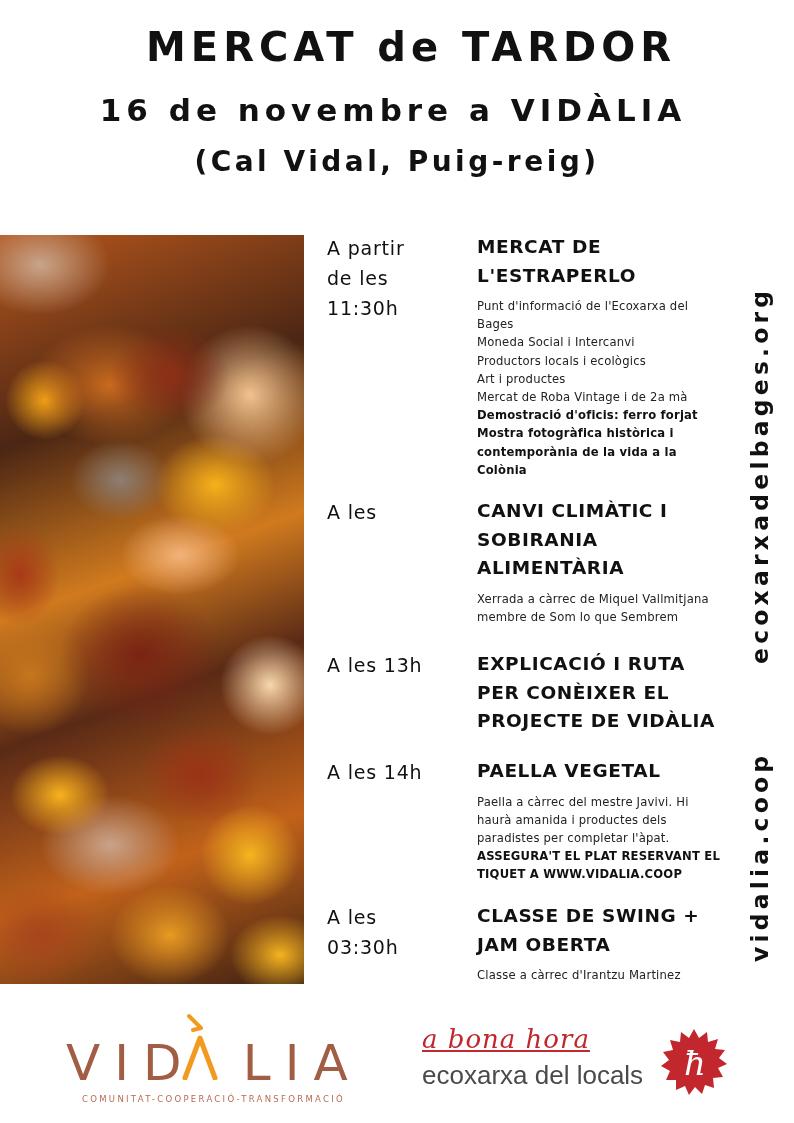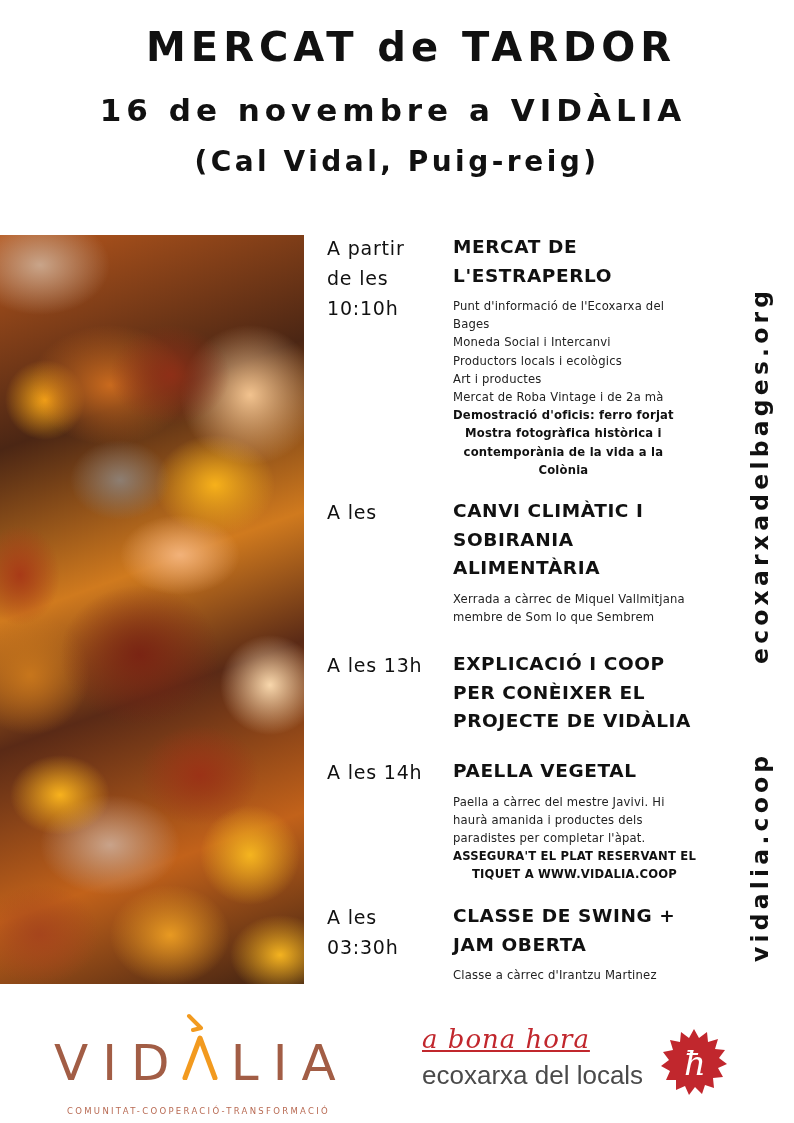--- a/index.html
+++ b/index.html
@@ -30,39 +30,39 @@
         radial-gradient(ellipse 50px 50px at 250px 620px, #f5b51f 0%, rgba(245,181,31,0) 100%),
         radial-gradient(ellipse 60px 50px at 40px 700px, #a6451c 0%, rgba(166,69,28,0) 100%),
         radial-gradient(ellipse 60px 50px at 170px 700px, #e89a22 0%, rgba(232,154,34,0) 100%),
         radial-gradient(ellipse 50px 40px at 280px 720px, #f4b320 0%, rgba(244,179,32,0) 100%),
         linear-gradient(160deg, #b5561c 0%, #4b2614 25%, #d07a1e 45%, #5a2a16 60%, #c2621a 80%, #3d2012 100%);
     }
 
     .events { position: absolute; left: 327px; top: 233px; width: 395px; }
     .event { position: relative; display: flex; }
     .time { width: 126px; flex: none; font-size: 19px; line-height: 30px; letter-spacing: 0.8px; font-family: "DejaVu Sans", sans-serif; color: #111; }
-    .content { flex: 1; }
+    .content { flex: 1; margin-left: 24px; }
     .etitle { font-weight: bold; font-size: 18.5px; line-height: 28.5px; letter-spacing: 0.6px; color: #111; margin-top: 0px; }
     .desc { margin-top: 7px; font-size: 11.6px; line-height: 18.2px; color: #222; letter-spacing: 0.2px; }
-    .desc .b { font-weight: bold; color: #111; display: block; text-align: center; }
+    .desc .b { font-weight: bold; color: #111; display: block; }
     .desc .n { display: block; }
 
     .ev1 { position: absolute; top: 0; }
     .ev2 { position: absolute; top: 264px; }
     .ev3 { position: absolute; top: 417px; }
     .ev4 { position: absolute; top: 524px; }
     .ev5 { position: absolute; top: 669px; }
 
     .vert { position: absolute; font-weight: bold; font-size: 23.5px; letter-spacing: 4.2px; color: #111; transform-origin: left top; transform: rotate(-90deg); white-space: nowrap; font-family: "DejaVu Sans", sans-serif; }
     .vert1 { left: 746px; top: 664px; }
     .vert2 { left: 746px; top: 962px; }
 
     .logo-vidalia { position: absolute; left: 50px; top: 1010px; width: 300px; height: 100px; }
-    .vid-word { position: absolute; left: 4px; top: 24px; font-size: 50px; font-weight: normal; letter-spacing: 14px; color: #a25d45; font-family: "DejaVu Sans", sans-serif; white-space: nowrap; }
-    .vid-sub { position: absolute; left: 17px; top: 84px; font-size: 8.5px; letter-spacing: 2.3px; color: #b86a53; white-space: nowrap; margin-top: 12px; }
+    .vid-word { position: absolute; left: 16px; top: 24px; font-size: 50px; font-weight: normal; letter-spacing: 14px; color: #a25d45; font-family: "DejaVu Sans", sans-serif; white-space: nowrap; }
+    .vid-sub { position: absolute; left: 32px; top: 84px; font-size: 8.5px; letter-spacing: 2.3px; color: #b86a53; white-space: nowrap; }
 
     .logo-abh { position: absolute; left: 420px; top: 1030px; width: 330px; height: 70px; }
     .abh-script { position: absolute; left: 2px; top: -6px; font-family: "DejaVu Serif", serif; font-style: italic; font-size: 26px; color: #c1272d; letter-spacing: 1px; white-space: nowrap; text-decoration: underline; }
     .abh-line { position: absolute; left: 2px; top: 30px; font-family: "Liberation Sans", sans-serif; font-size: 26px; color: #4a4a4a; white-space: nowrap; }
     .abh-seal { position: absolute; left: 240px; top: -2px; width: 68px; height: 68px; }
   </style>
 </head>
 <body>
 
 <div class="title title1">MERCAT de TARDOR</div>
@@ -70,21 +70,21 @@
 <div class="title title3">(Cal Vidal, Puig-reig)</div>
 
 <div class="photo"></div>
 
 <div class="events">
 
   <div class="event ev1">
     <div class="time">
       <div>A partir</div>
       <div>de les</div>
-      <div>10:10h</div>
+      <div>11:30h</div>
     </div>
     <div class="content">
       <div class="etitle">
         <div>MERCAT DE</div>
         <div>L'ESTRAPERLO</div>
       </div>
       <div class="desc">
         <span class="n">Punt d'informació de l'Ecoxarxa del</span>
         <span class="n">Bages</span>
         <span class="n">Moneda Social i Intercanvi</span>
@@ -115,21 +115,21 @@
       </div>
     </div>
   </div>
 
   <div class="event ev3">
     <div class="time">
       <div>A les 13h</div>
     </div>
     <div class="content">
       <div class="etitle">
-        <div>EXPLICACIÓ I COOP</div>
+        <div>EXPLICACIÓ I RUTA</div>
         <div>PER CONÈIXER EL</div>
         <div>PROJECTE DE VIDÀLIA</div>
       </div>
     </div>
   </div>
 
   <div class="event ev4">
     <div class="time">
       <div>A les 14h</div>
     </div>

